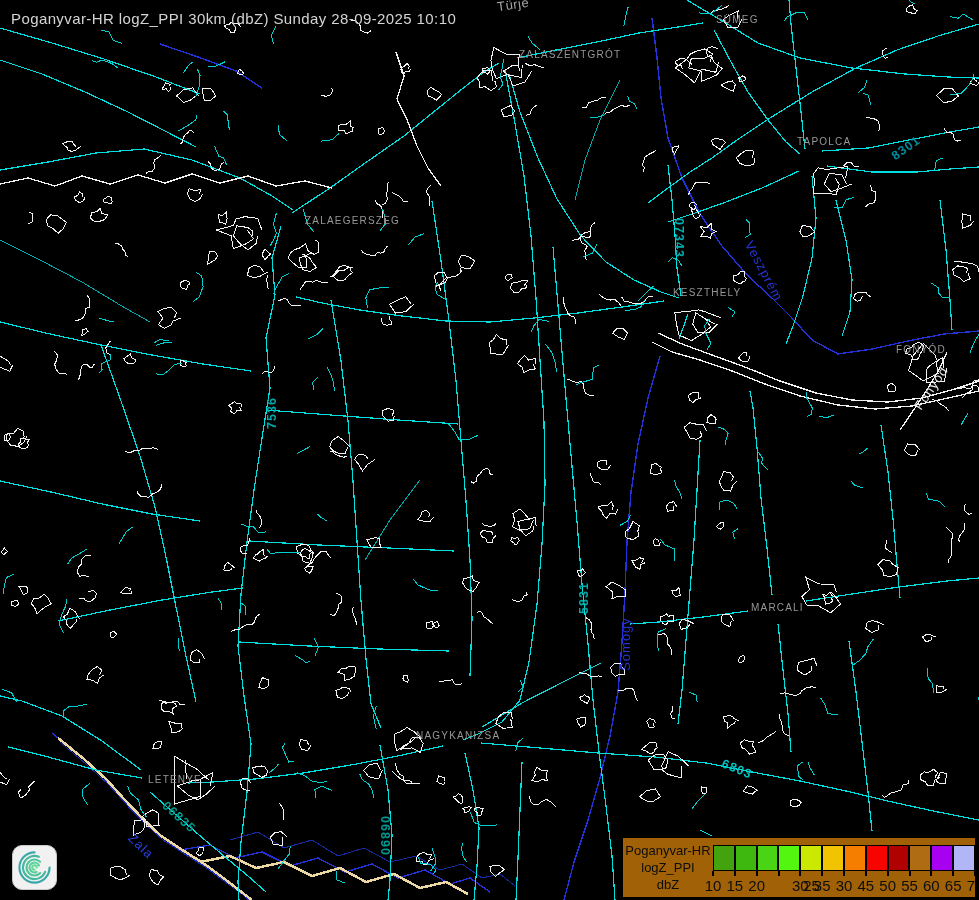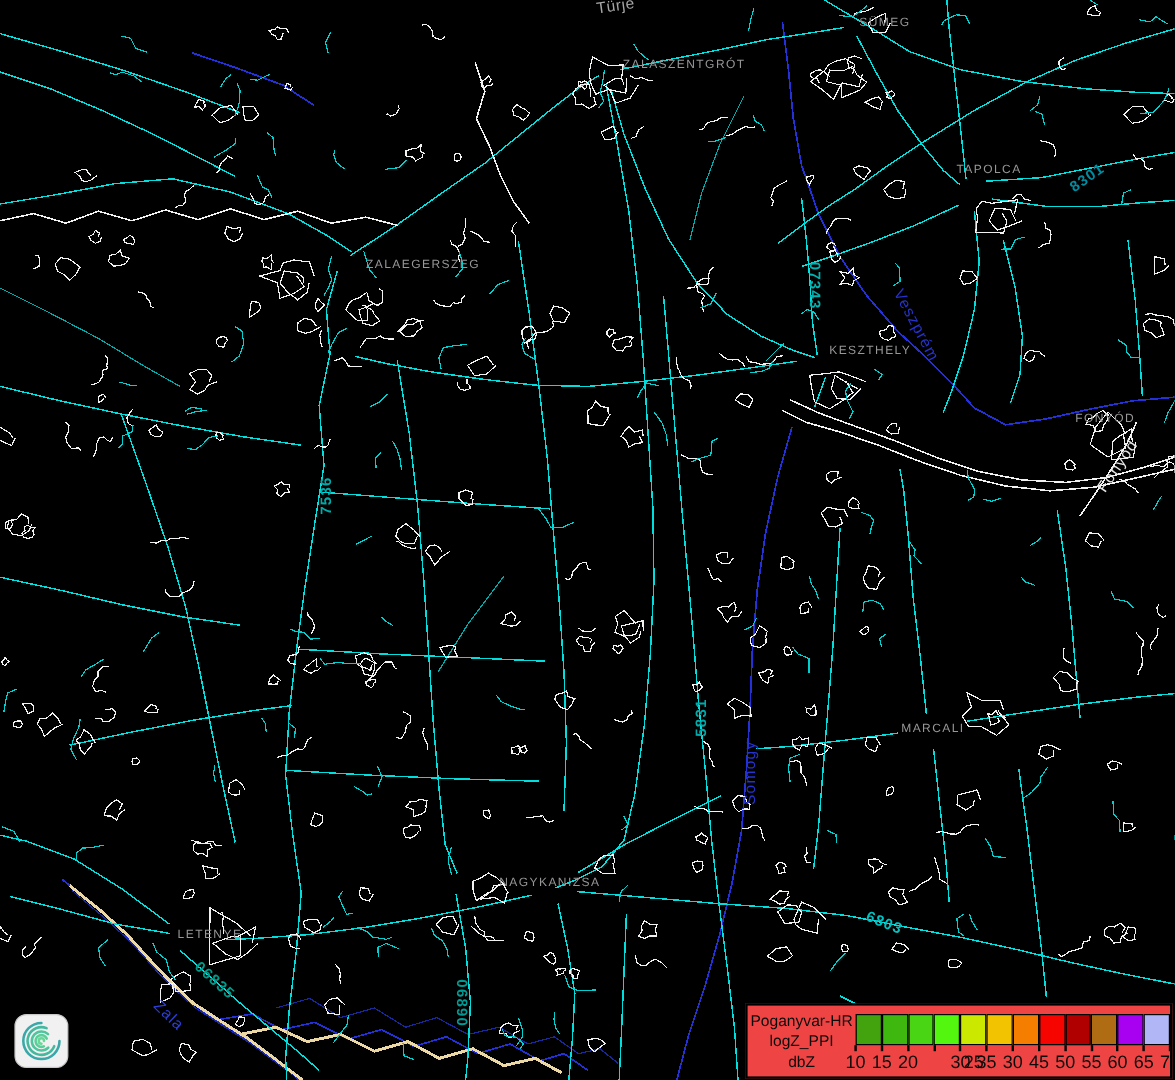--- a/index.html
+++ b/index.html
@@ -8,21 +8,21 @@
   .stage svg.mapnet{position:absolute;left:0;top:0;shape-rendering:crispEdges;}
   .title{position:absolute;left:11px;top:10px;font-size:15px;color:#d4d4d4;
          letter-spacing:.4px;white-space:nowrap;z-index:30;}
   .lbl{position:absolute;white-space:nowrap;z-index:20;}
   .city{font-size:10px;color:#979797;letter-spacing:1.2px;}
   .village{font-size:13px;color:#a5a5a5;letter-spacing:.5px;}
   .road{font-size:12.5px;letter-spacing:1px;font-weight:bold;}
   .region{font-size:13px;letter-spacing:1px;}
   
   .legend{position:absolute;left:621px;top:836px;width:356px;height:63px;
-          background:#ef4444;border:2px solid #000;box-sizing:border-box;
+          background:#a16207;border:2px solid #000;box-sizing:border-box;
           z-index:40;overflow:hidden;}
   .legend-text{position:absolute;left:0;top:4px;width:90px;text-align:center;
                color:#0d0d0d;font-size:13px;line-height:17px;}
   .legend-scale{position:absolute;left:90px;top:7px;width:262px;height:52px;}
   .cellbar{position:absolute;left:0;top:0;width:262px;height:26px;display:flex;}
   .cell{flex:1;border:1px solid #000;box-sizing:border-box;}
   .tick{position:absolute;top:26px;width:2px;height:5px;background:#000;}
   .ticklbl{position:absolute;top:32px;font-size:15px;color:#0d0d0d;transform:translateX(-50%);}
   
   .logo{position:absolute;left:12px;top:845px;width:45px;height:45px;border-radius:10px;
@@ -478,38 +478,39 @@
         <polyline points="837.9653672832064,714.5361252129078 827.7819396574214,713.7848075799683 825.3875294336544,705.3993424796134 820.6598966512779,698.1115992067616" fill="none" stroke="#00cfcf" stroke-width="1"></polyline>
       </g>
     </svg>
 
   <div id="maplabels">
       <div class="lbl village" style="left: 497px; top: -3px; transform: rotate(-8deg);">Türje</div>
       <div class="lbl city" style="left: 716px; top: 14px; transform: rotate(0deg);">SÜMEG</div>
       <div class="lbl city" style="left: 519px; top: 49px; transform: rotate(0deg);">ZALASZENTGRÓT</div>
       <div class="lbl city" style="left: 797px; top: 136px; transform: rotate(0deg);">TAPOLCA</div>
       <div class="lbl city" style="left: 278px; top: 215px; transform: rotate(0deg); margin-left: 27px;">ZALAEGERSZEG</div>
-      <div class="lbl city" style="left: 691px; top: 287px; transform: rotate(0deg); text-align: right;">KESZTHELY</div>
+      <div class="lbl city" style="left: 673px; top: 287px; transform: rotate(0deg); text-align: right;">KESZTHELY</div>
       <div class="lbl city" style="left: 896px; top: 344px; transform: rotate(0deg);">FONYÓD</div>
       <div class="lbl city" style="left: 751px; top: 602px; transform: rotate(0deg);">MARCALI</div>
       <div class="lbl city" style="left: 416px; top: 730px; transform: rotate(0deg);">NAGYKANIZSA</div>
       <div class="lbl city" style="left: 148px; top: 774px; transform: rotate(0deg);">LETENYE</div>
       <div class="lbl road" style="left: 679px; top: 238px; transform: translate(-50%, -50%) rotate(90deg); color: rgb(0, 178, 178);">07343</div>
       <div class="lbl road" style="left: 906px; top: 148px; transform: translate(-50%, -50%) rotate(-35deg); color: rgb(0, 140, 160);">8301</div>
       <div class="lbl road" style="left: 272px; top: 413px; transform: translate(-50%, -50%) rotate(-90deg); color: rgb(0, 170, 170);">7536</div>
       <div class="lbl road" style="left: 584px; top: 598px; transform: translate(-50%, -50%) rotate(-90deg); color: rgb(0, 170, 170);">5831</div>
       <div class="lbl road" style="left: 737px; top: 769px; transform: translate(-50%, -50%) rotate(22deg); color: rgb(0, 194, 194);">6803</div>
       <div class="lbl road" style="left: 179px; top: 817px; transform: translate(-50%, -50%) rotate(42deg); color: rgb(0, 154, 138);">06835</div>
       <div class="lbl road" style="left: 385px; top: 836px; transform: translate(-50%, -50%) rotate(90deg); color: rgb(0, 154, 148);">06890</div>
       <div class="lbl region" style="left: 764px; top: 271px; transform: translate(-50%, -50%) rotate(62deg); color: rgb(38, 51, 207);">Veszprém</div>
       <div class="lbl region" style="left: 625px; top: 644px; transform: translate(-50%, -50%) rotate(-90deg); color: rgb(38, 51, 207);">Somogy</div>
       <div class="lbl region" style="left: 141px; top: 846px; transform: translate(-50%, -50%) rotate(44deg); color: rgb(42, 63, 224);">Zala</div>
       <div class="lbl region" style="left: 931px; top: 388px; transform: translate(-50%, -50%) rotate(-56deg); color: rgb(232, 232, 232);">Fonyód</div>
     </div>
 
+  <div class="title">Poganyvar-HR logZ_PPI 30km (dbZ) Sunday 28-09-2025 10:10</div>
 
   <div class="logo">
     <svg width="39" height="39" viewBox="0 0 44 44" style="shape-rendering:auto">
       <g fill="none" stroke-linecap="round">
         <path d="M22 5 a17 17 0 1 0 17 17" stroke="#3aa7a8" stroke-width="2.4"></path>
         <path d="M22 9 a13 13 0 1 0 13 13" stroke="#45b89e" stroke-width="2.4" transform="rotate(22 22 22)"></path>
         <path d="M22 13 a9 9 0 1 0 9 9" stroke="#50c49c" stroke-width="2.4" transform="rotate(44 22 22)"></path>
         <path d="M22 16.5 a5.5 5.5 0 1 0 5.5 5.5" stroke="#5bcf9a" stroke-width="2.4" transform="rotate(66 22 22)"></path>
         <path d="M22 19.5 a2.5 2.5 0 1 0 2.5 2.5" stroke="#66d998" stroke-width="2.4" transform="rotate(88 22 22)"></path>
       </g>

